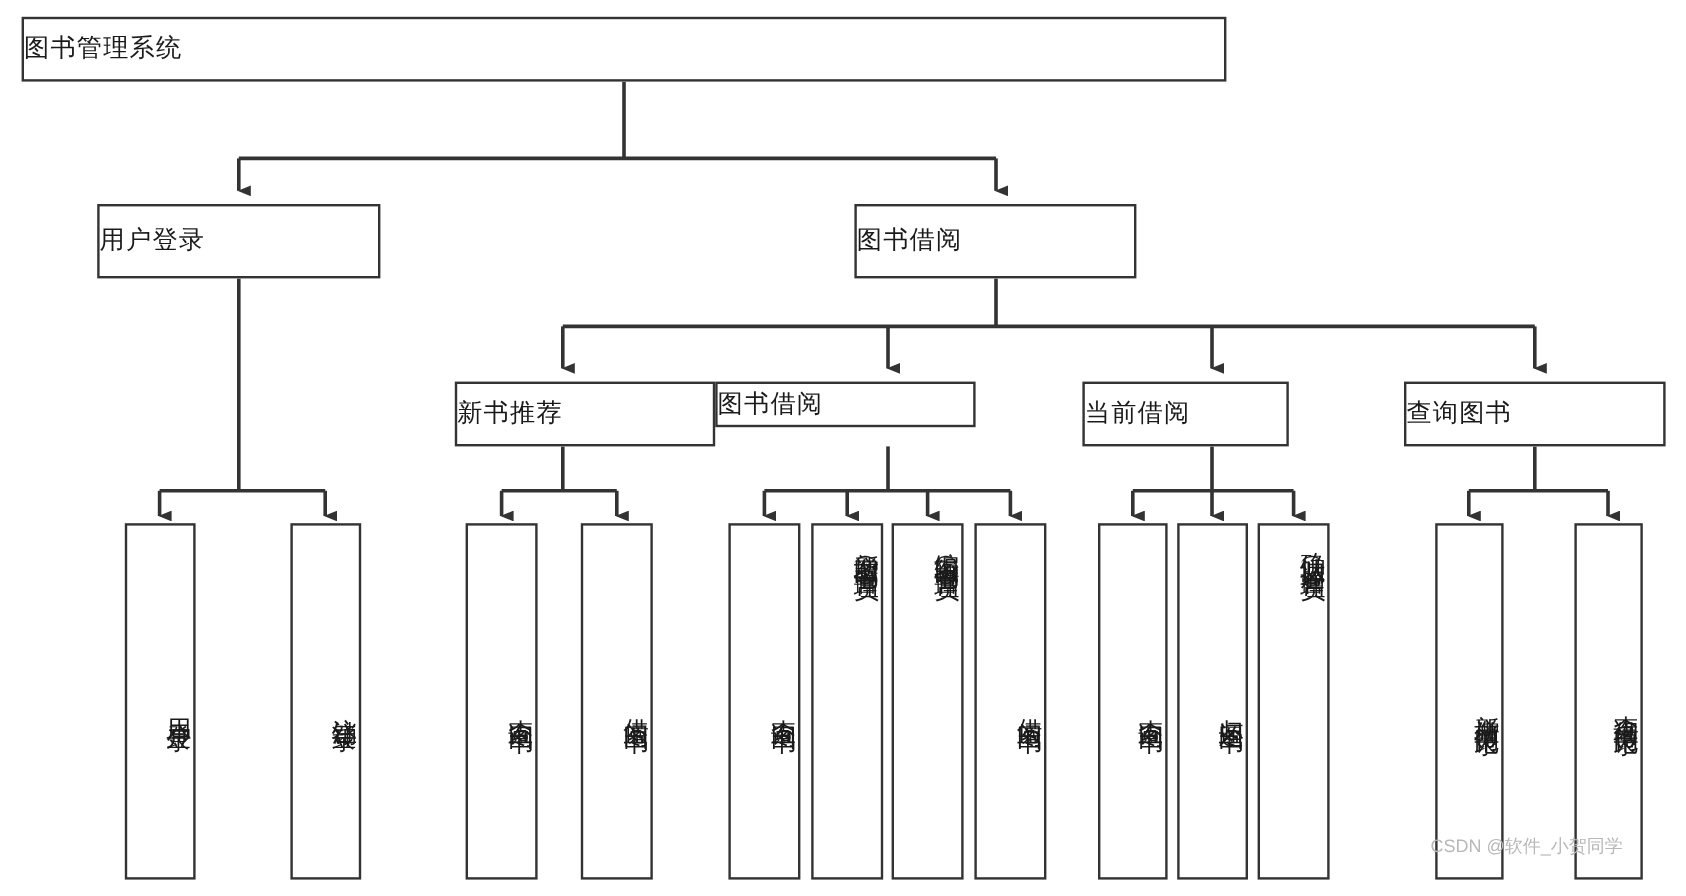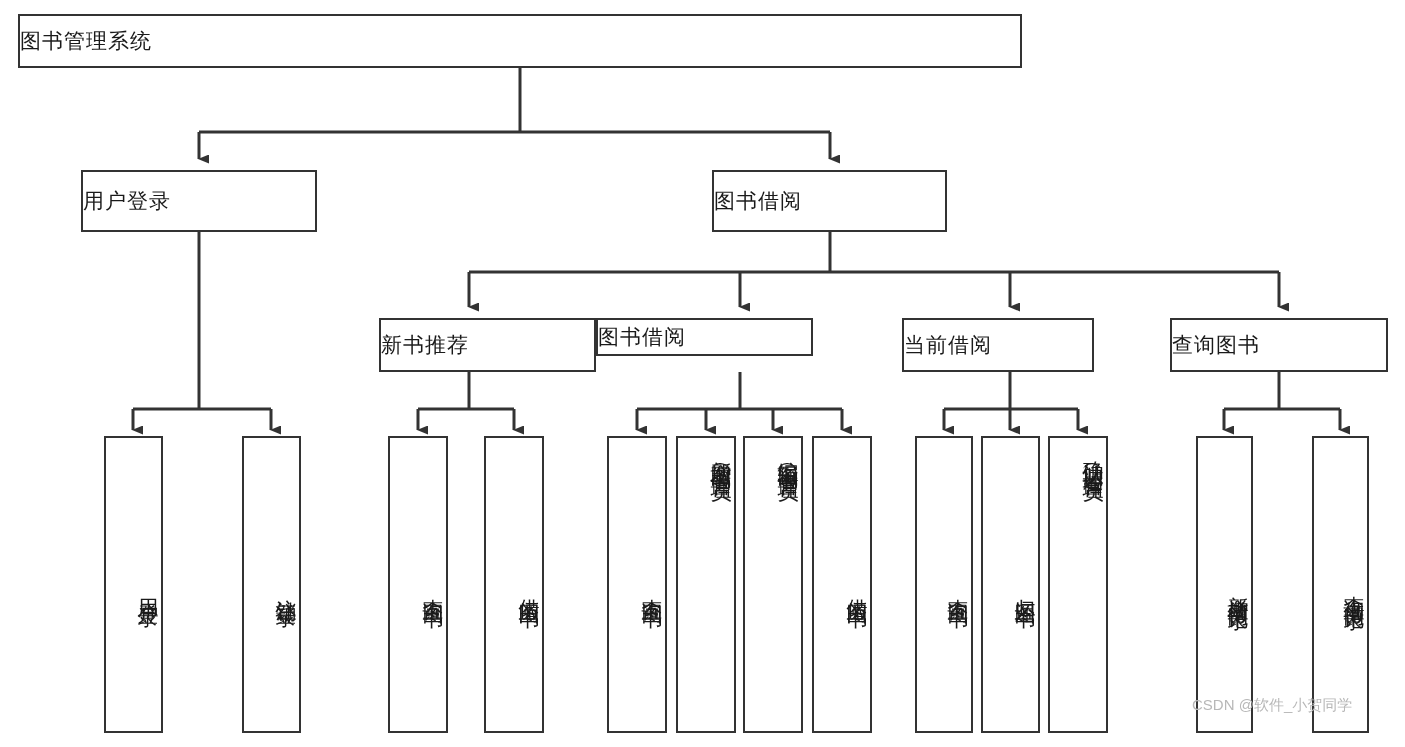--- a/index.html
+++ b/index.html
@@ -138,21 +138,21 @@
   <div class="node horiz" style="left:712px; top:170px; width:235px; height:62px;">
     <span class="node-label">图书借阅</span>
   </div>
 
   <div class="node horiz" style="left:379px; top:318px; width:217px; height:54px;">
     <span class="node-label">新书推荐</span>
   </div>
   <div class="node horiz" style="left:596px; top:318px; width:217px; height:38px;">
     <span class="node-label">图书借阅</span>
   </div>
-  <div class="node horiz" style="left:902px; top:318px; width:192px; height:54px;">
+  <div class="node horiz" style="left:902px; top:318px; width:172px; height:54px;font-family:Liberation Serif, serif;">
     <span class="node-label">当前借阅</span>
   </div>
   <div class="node horiz" style="left:1170px; top:318px; width:218px; height:54px;">
     <span class="node-label">查询图书</span>
   </div>
 
   <div class="node vert" style="left:104px; top:436px; width:59px; height:297px;">
     <span class="node-label">用户登录</span>
   </div>
   <div class="node vert" style="left:242px; top:436px; width:59px; height:297px;">

